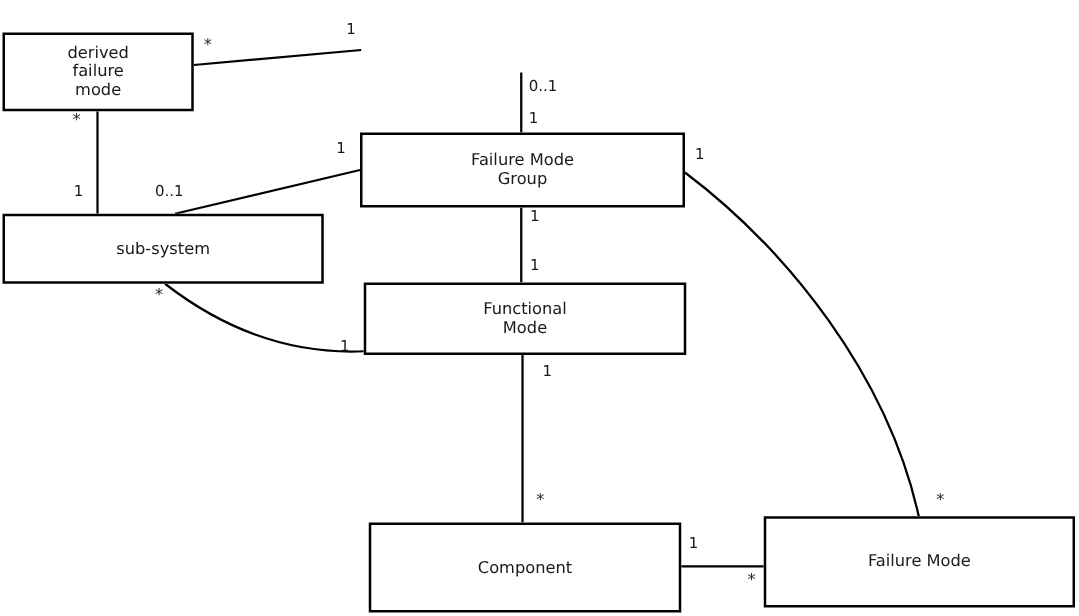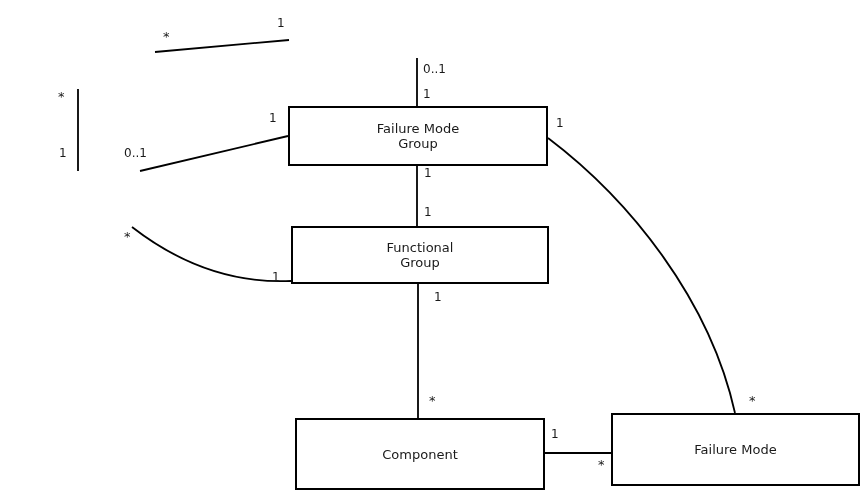--- a/index.html
+++ b/index.html
@@ -65,31 +65,39 @@
         <path d="M 78 89 L 78 171" stroke="#000000"></path>
         <path d="M 140 171 L 288 136" stroke="#000000"></path>
         <path d="M 417 166 L 417 226" stroke="#000000"></path>
         <path d="M 132 227 C 190 272 245 283 291 281" stroke="#000000"></path>
         <path d="M 418 284 L 418 418" stroke="#000000"></path>
         <path d="M 545 453 L 611 453" stroke="#000000"></path>
         <path d="M 548 138 C 630 200 710 300 735 413" stroke="#000000"></path>
       </g>
   </svg>
 
+  <div class="uml-box" style="left: 2px; top: 26px; width: 153px; height: 63px;">
+    <span class="uml-box-label">derived
+failure
+mode</span>
+  </div>
 
 
   <div class="uml-box" style="left: 288px; top: 106px; width: 260px; height: 60px;">
     <span class="uml-box-label">Failure Mode
 Group</span>
   </div>
 
+  <div class="uml-box" style="left: 2px; top: 171px; width: 257px; height: 56px;">
+    <span class="uml-box-label">sub-system</span>
+  </div>
 
   <div class="uml-box" style="left: 291px; top: 226px; width: 258px; height: 58px;">
     <span class="uml-box-label">Functional
-Group</span>
+Mode</span>
   </div>
 
   <div class="uml-box" style="left: 295px; top: 418px; width: 250px; height: 72px;">
     <span class="uml-box-label">Component</span>
   </div>
 
   <div class="uml-box" style="left: 611px; top: 413px; width: 249px; height: 73px;">
     <span class="uml-box-label">Failure Mode</span>
   </div>
 

